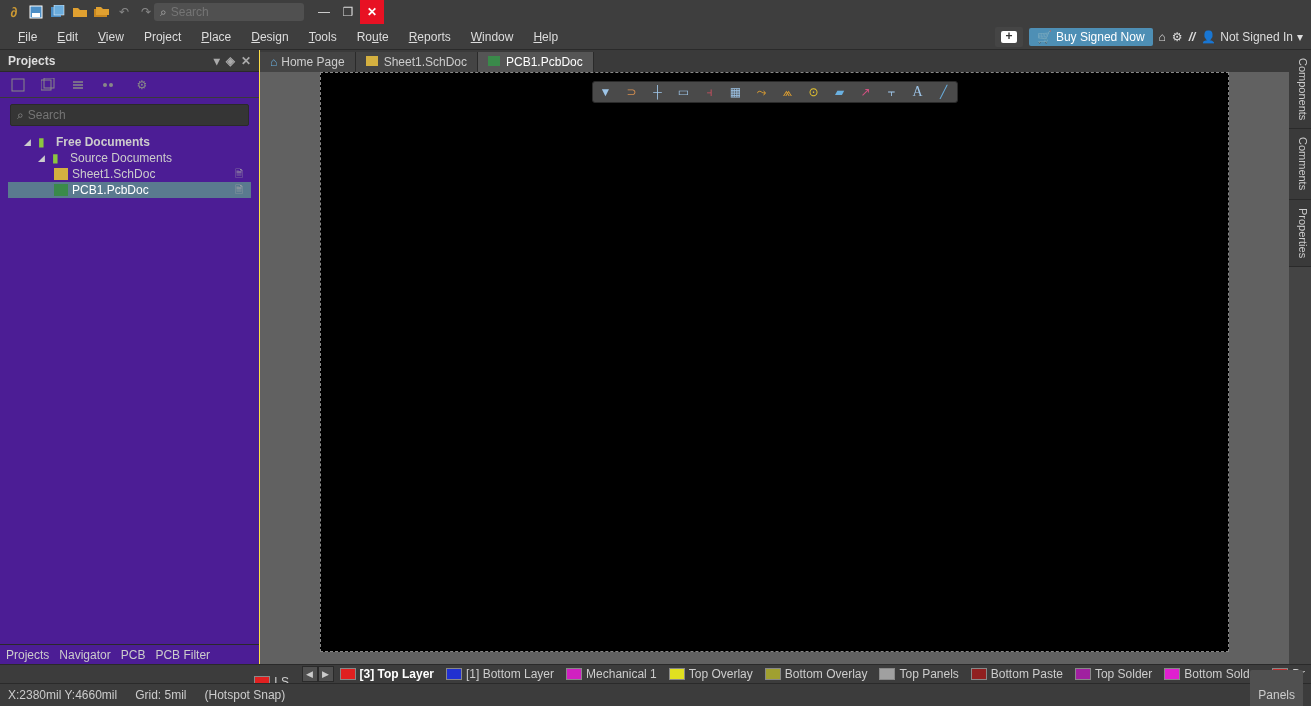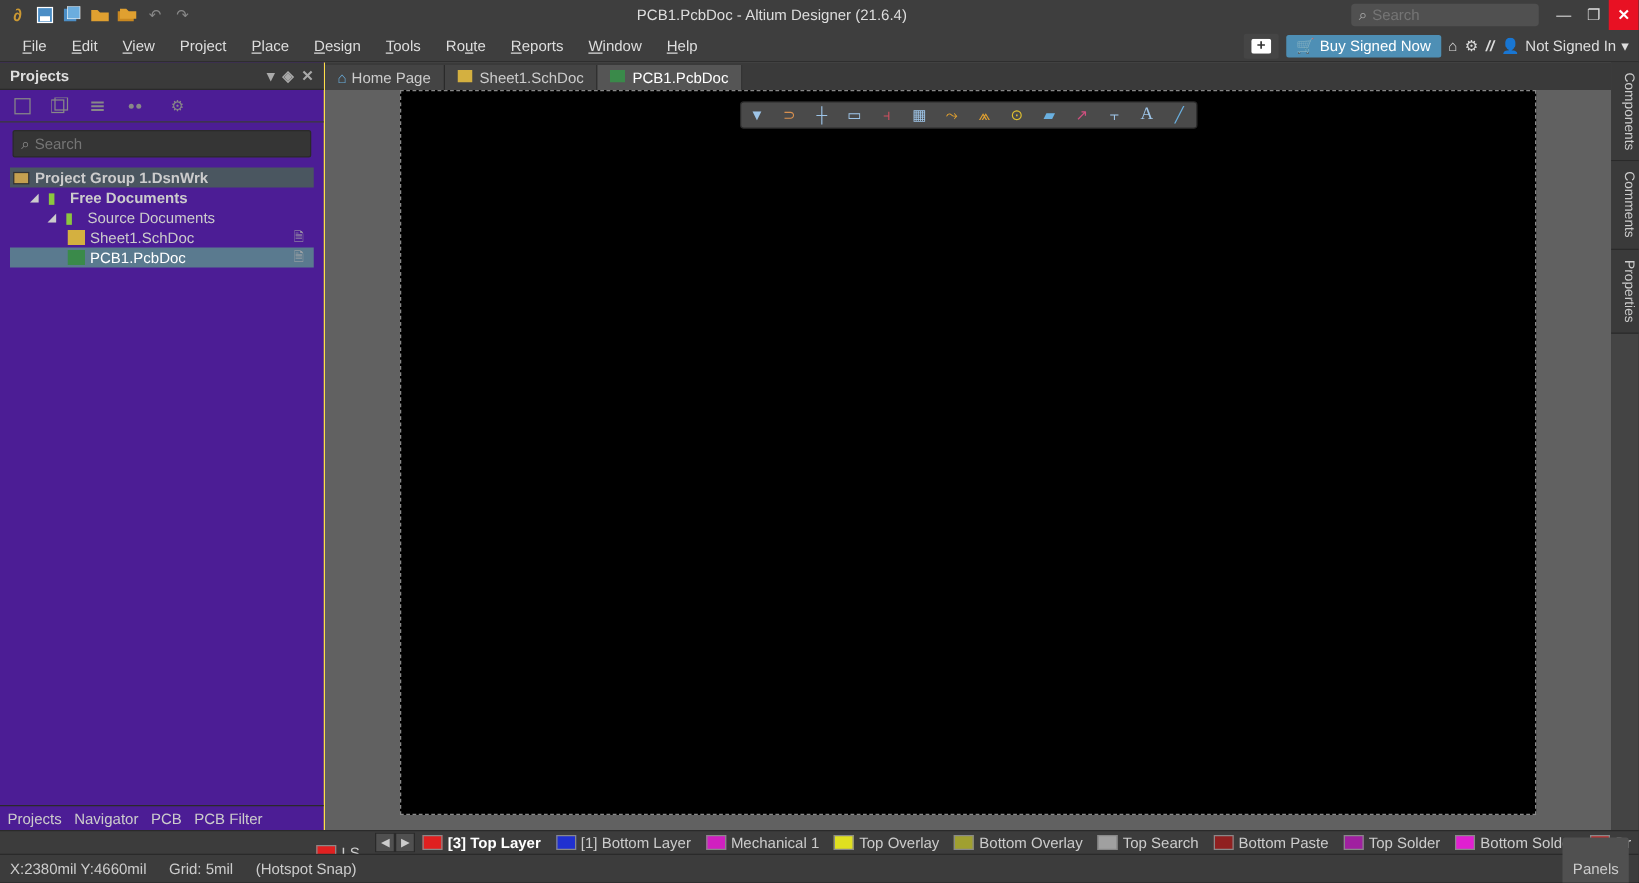--- a/index.html
+++ b/index.html
@@ -108,21 +108,20 @@
       </span>
     <span class="titlebar-icon">
         <svg width="16" height="14">
           <path d="M0 4 L5 4 L7 6 L13 6 L13 12 L0 12 Z" fill="#c98820"></path>
           <path d="M2 2 L7 2 L9 4 L15 4 L15 10 L2 10 Z" fill="#e0a030"></path>
         </svg>
       </span>
     <span class="titlebar-icon" style="color:#888">↶</span>
     <span class="titlebar-icon" style="color:#888">↷</span>
   </div>
-  <div class="titlebar-title">PCB1.PcbDoc - Altium Designer (21.6.4)</div>
   <div class="titlebar-search">
     <span style="color:#aaa">⌕</span>
     <input type="text" placeholder="Search" style="">
   </div>
   <div class="titlebar-winbtn">—</div>
   <div class="titlebar-winbtn">❐</div>
   <div class="titlebar-winbtn close">✕</div>
 </div>
 
 <div class="menubar">
@@ -195,28 +194,20 @@
             <circle cx="10" cy="6" r="2" fill="#888"></circle>
           </svg>
         </span>
       <span class="panel-tb-icon" style="margin-left:4px;color:#888">⚙</span>
     </div>
     <div class="panel-search">
       <span style="color:#888">⌕</span>
       <input type="text" placeholder="Search" style="">
     </div>
     <div class="tree">
-      <div class="tree-row group tree-indent0">
-        <span class="tree-fileicon">
-            <svg width="14" height="12">
-              <rect x="1" y="2" width="12" height="9" fill="#c4a050" stroke="#333"></rect>
-            </svg>
-          </span>
-        <span style="font-weight:bold">Project Group 1.DsnWrk</span>
-      </div>
       <div class="tree-row tree-indent1">
         <span class="tree-arrow">◢</span>
         <span class="tree-folder">▮</span>
         <span style="font-weight:bold">Free Documents</span>
       </div>
       <div class="tree-row tree-indent2">
         <span class="tree-arrow">◢</span>
         <span class="tree-folder">▮</span>
         <span>Source Documents</span>
       </div>
@@ -324,21 +315,21 @@
   <div class="layer-item">
       <span class="layer-sw" style="background:#e0e020"></span>
       <span>Top Overlay</span>
     </div>
   <div class="layer-item">
       <span class="layer-sw" style="background:#a0a030"></span>
       <span>Bottom Overlay</span>
     </div>
   <div class="layer-item">
       <span class="layer-sw" style="background:#a0a0a0"></span>
-      <span>Top Search</span>
+      <span>Top Panels</span>
     </div>
   <div class="layer-item">
       <span class="layer-sw" style="background:#902020"></span>
       <span>Bottom Paste</span>
     </div>
   <div class="layer-item">
       <span class="layer-sw" style="background:#a020a0"></span>
       <span>Top Solder</span>
     </div>
   <div class="layer-item">

